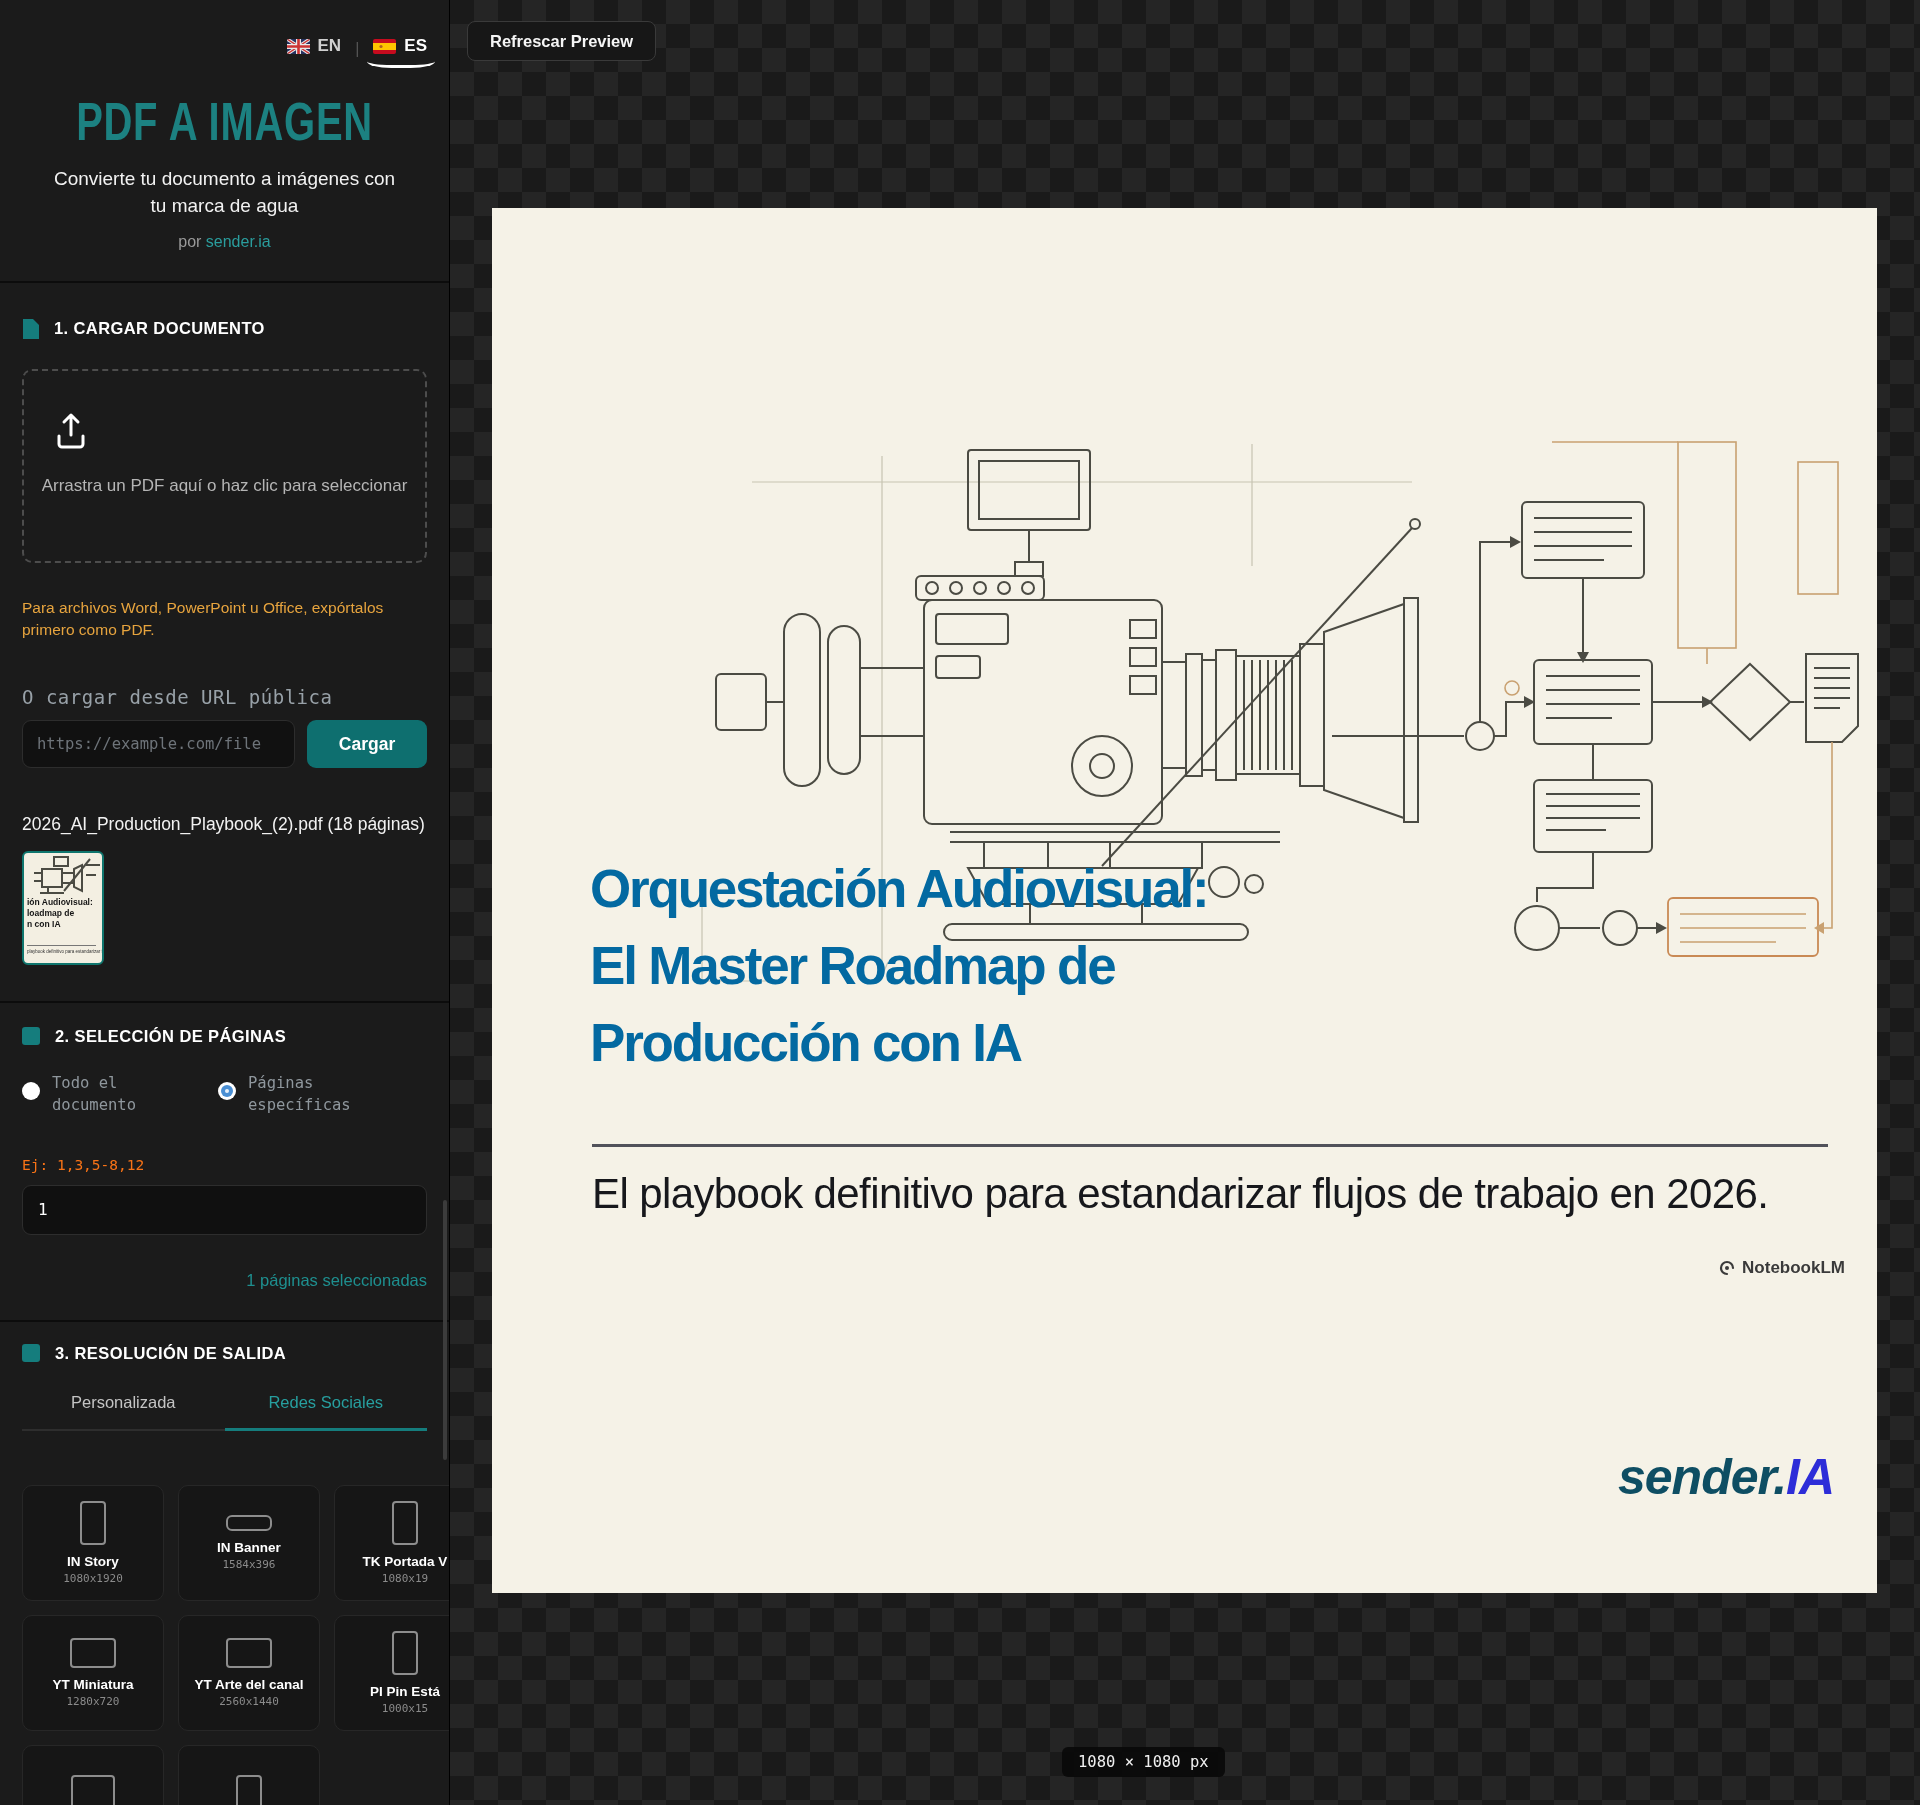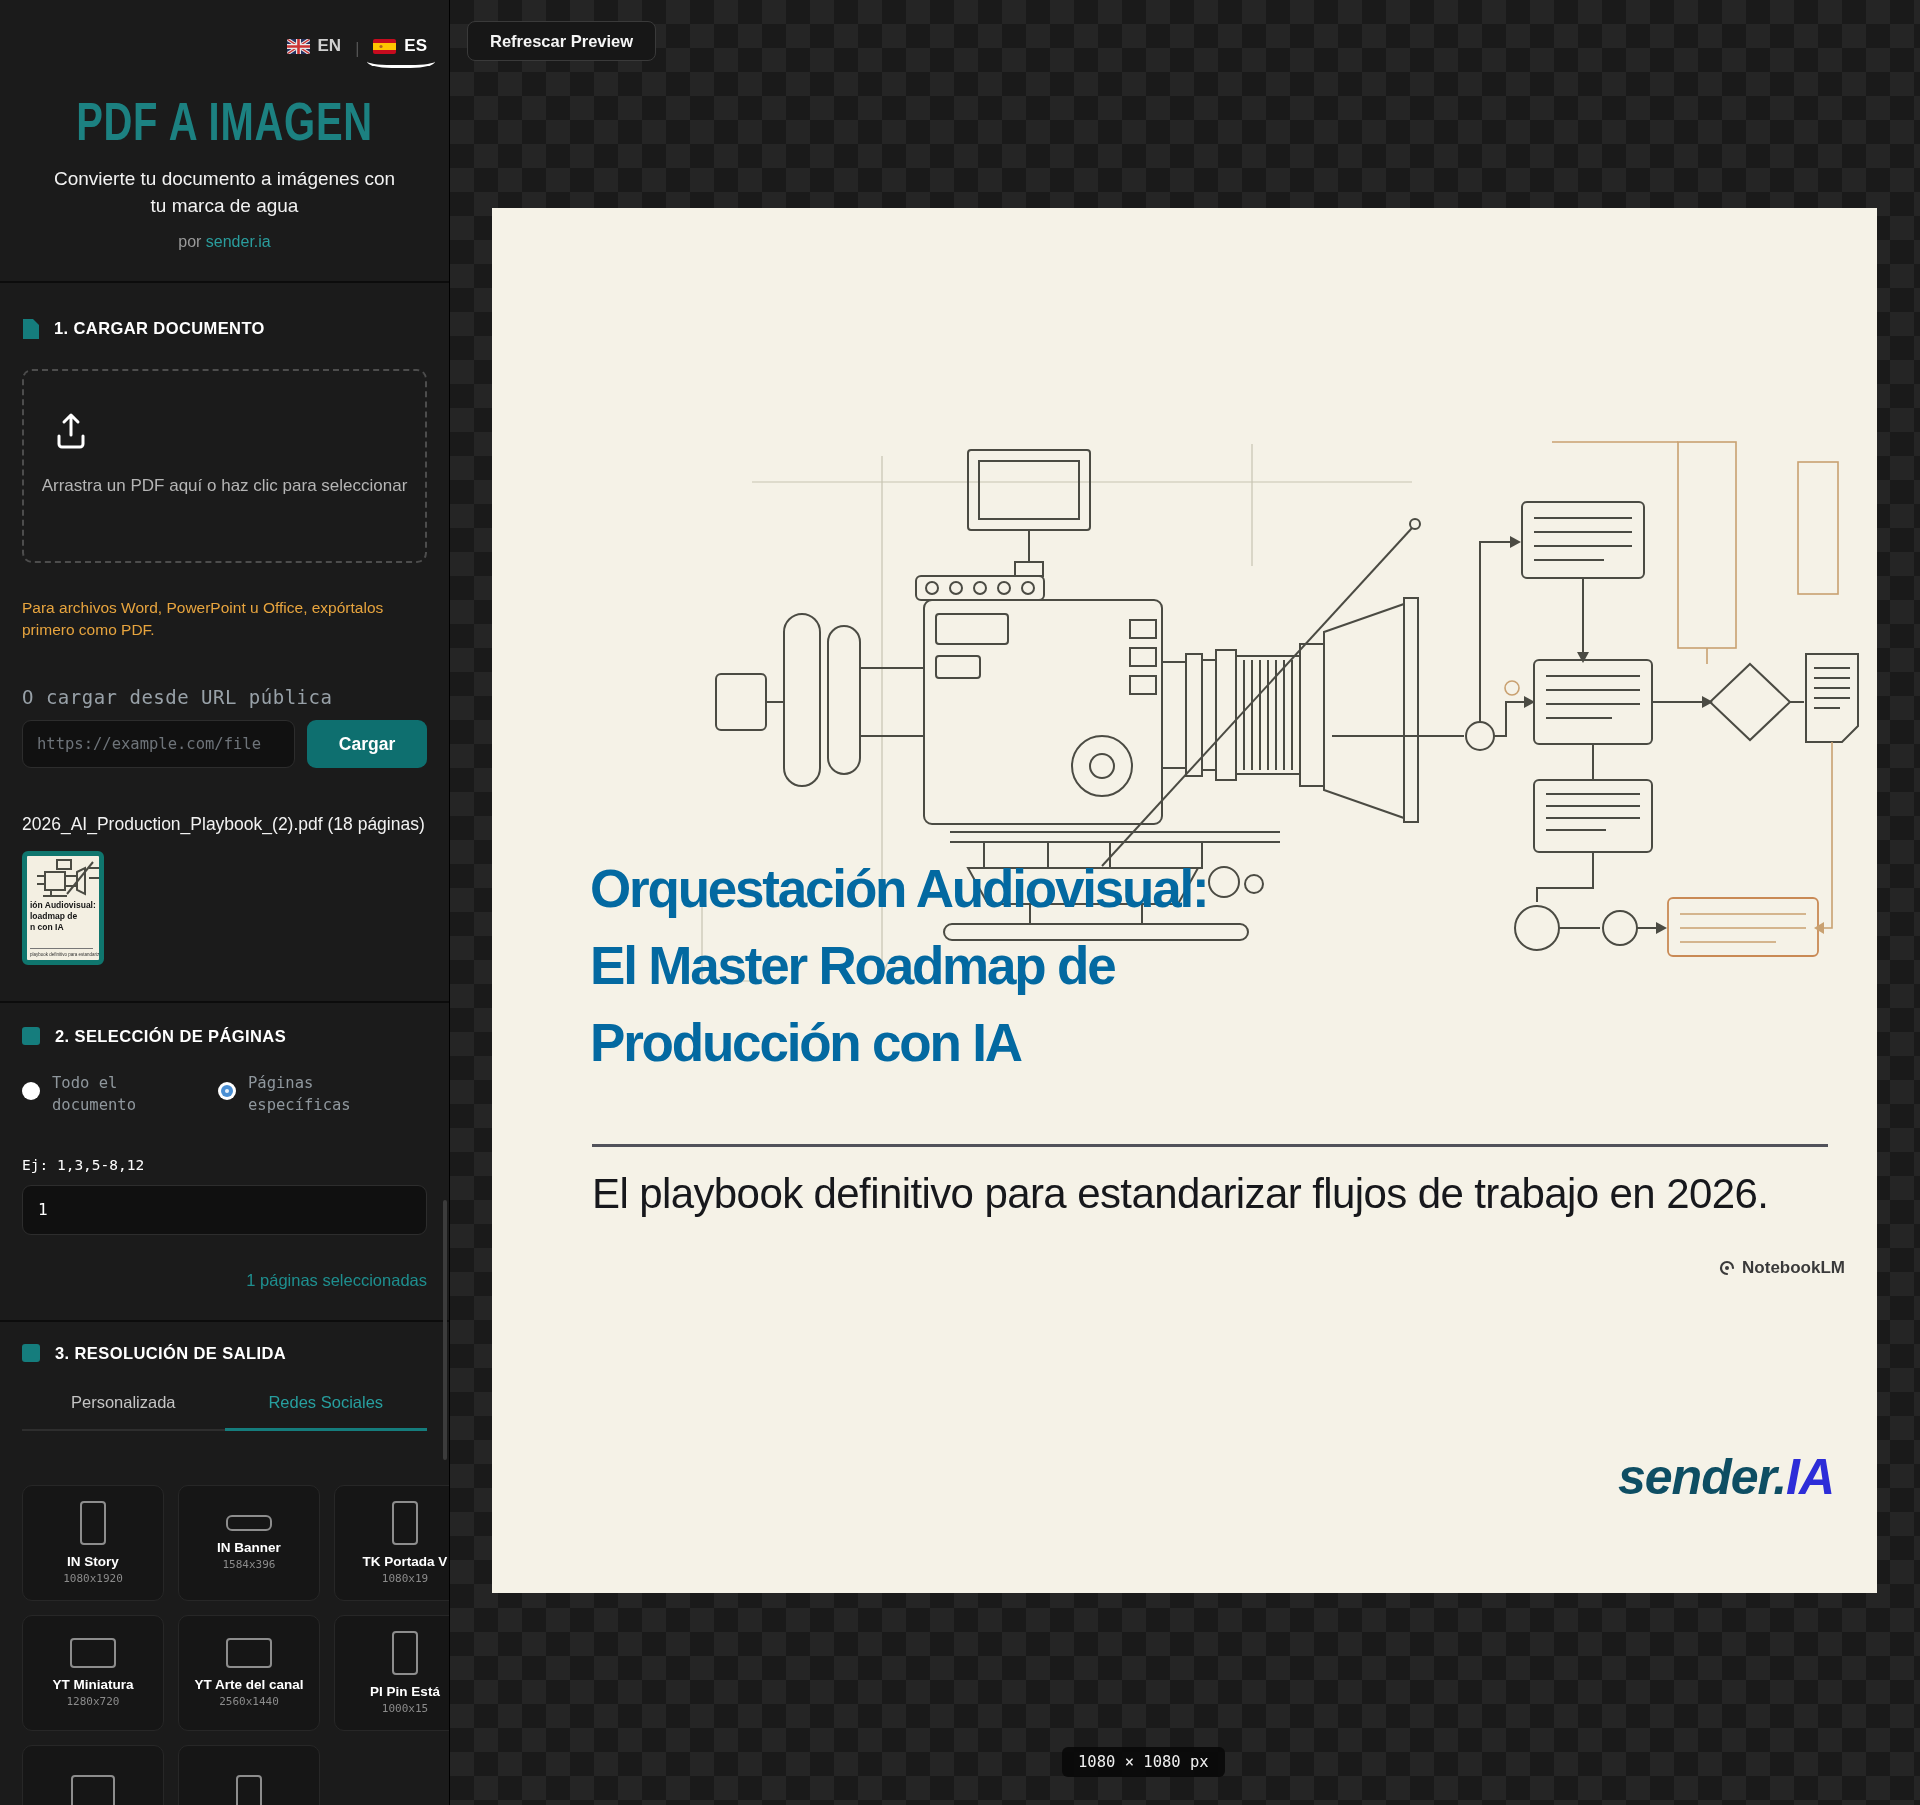--- a/index.html
+++ b/index.html
@@ -38,35 +38,35 @@
 
   .url-label{margin-top:46px;color:#98a1a8;font-family:"DejaVu Sans Mono",monospace;font-size:19px;letter-spacing:.5px;}
   .url-row{margin-top:12px;display:flex;gap:12px;}
   .url-input{flex:1;height:48px;background:#111;border:1px solid #2d2d2d;border-radius:9px;color:#e8e8e8;
       font-family:"DejaVu Sans Mono",monospace;font-size:15.5px;padding:0 14px;outline:none;}
   .url-input::placeholder{color:#6e747a;}
   .url-btn{width:120px;height:48px;background:#0e6f6f;border:0;border-radius:9px;color:#fff;
       font-size:17.5px;font-weight:700;cursor:pointer;font-family:"Liberation Sans",sans-serif;}
 
   .file-name{margin-top:44px;color:#f2f2f2;font-size:17.5px;font-weight:500;line-height:1.4;word-break:break-all;}
-  .thumb{margin-top:14px;width:82px;height:114px;border:5px solid #0f766e;border-radius:6px;background:#f3efe2;
+  .thumb{margin-top:14px;width:82px;height:114px;border:2px solid #0f766e;border-radius:6px;background:#f3efe2;
       position:relative;overflow:hidden;cursor:pointer;}
   .thumb .sketch{position:absolute;left:0;top:0;}
   .thumb .tl{position:absolute;left:3px;color:#151515;font-weight:800;font-size:8.5px;line-height:1.2;white-space:nowrap;}
   .thumb .cap{position:absolute;left:3px;top:96px;color:#333;font-size:4.5px;white-space:nowrap;}
   .thumb .rule{position:absolute;left:3px;right:6px;top:92px;border-top:1px solid #777;}
 
   .radio-grid{margin-top:26px;display:grid;grid-template-columns:196px 1fr;}
   .radio-item{display:flex;align-items:flex-start;gap:12px;cursor:pointer;}
   .radio{width:18px;height:18px;border-radius:50%;background:#fff;margin-top:10px;position:relative;flex:0 0 auto;}
   .radio.checked:before{content:"";position:absolute;left:3px;top:3px;width:12px;height:12px;border-radius:50%;background:#4a8fd4;}
   .radio.checked:after{content:"";position:absolute;left:7px;top:7px;width:4px;height:4px;border-radius:50%;background:#eaf2fb;}
   .radio-label{color:#8f979d;font-family:"DejaVu Sans Mono",monospace;font-size:15.5px;line-height:1.45;max-width:120px;}
 
-  .hint{margin-top:40px;color:#ffffff;font-family:"DejaVu Sans Mono",monospace;font-size:14.5px;}
+  .hint{margin-top:40px;color:#f97316;font-family:"DejaVu Sans Mono",monospace;font-size:14.5px;}
   .pages-input{margin-top:12px;width:100%;height:50px;background:#101010;border:1px solid #2d2d2d;border-radius:9px;
       color:#fff;font-family:"DejaVu Sans Mono",monospace;font-size:16px;padding:0 15px;outline:none;}
   .sel-info{margin-top:36px;color:#1e8f8f;font-size:16.5px;text-align:right;}
 
   .tabs{margin-top:30px;display:flex;}
   .tab{flex:1;text-align:center;padding-bottom:16px;font-size:16.5px;cursor:pointer;}
   .tab.custom{color:#c4c4c4;border-bottom:2px solid #2e2e2e;}
   .tab.social{color:#279f9f;border-bottom:3px solid #157d7d;font-weight:500;}
 
   .preset-grid{margin-top:54px;display:grid;grid-template-columns:repeat(3,142px);gap:14px;width:460px;}

